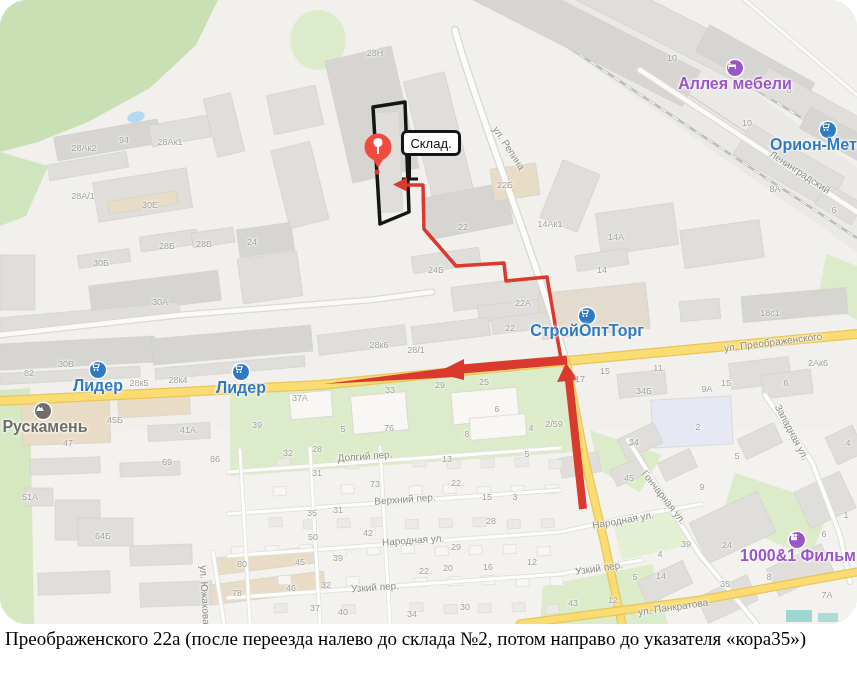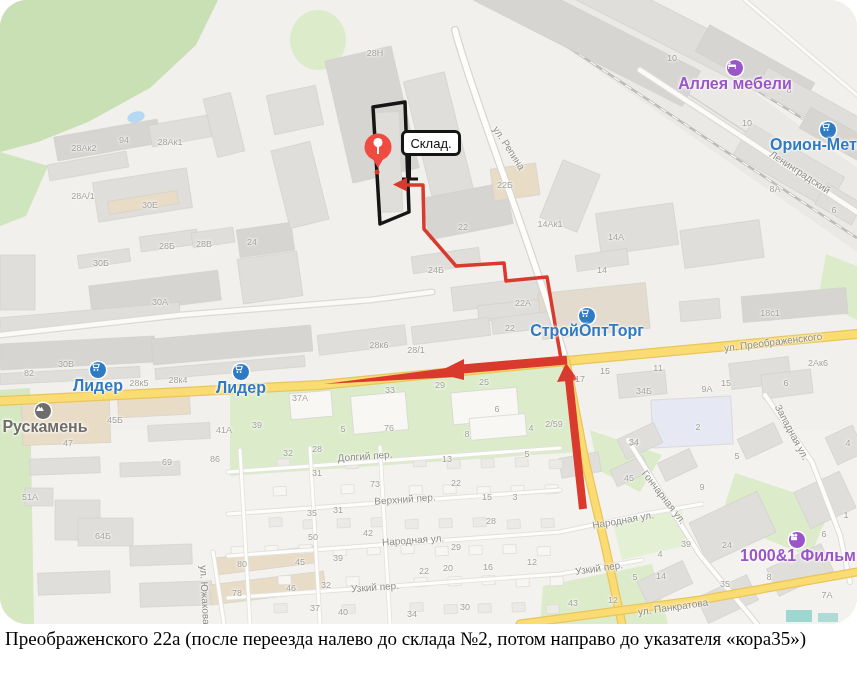--- a/index.html
+++ b/index.html
@@ -270,21 +270,21 @@
         <span class="lbl lbl-num" style="left: 510px; top: 328px;">22</span>
         <span class="lbl lbl-num" style="left: 770px; top: 313px;">18с1</span>
         <span class="lbl lbl-num" style="left: 66px; top: 364px;">30В</span>
         <span class="lbl lbl-num" style="left: 29px; top: 373px;">82</span>
         <span class="lbl lbl-num" style="left: 139px; top: 383px;">28к5</span>
         <span class="lbl lbl-num" style="left: 178px; top: 380px;">28к4</span>
         <span class="lbl lbl-num" style="left: 379px; top: 345px;">28к6</span>
         <span class="lbl lbl-num" style="left: 416px; top: 350px;">28/1</span>
         <span class="lbl lbl-num" style="left: 818px; top: 363px;">2Ак6</span>
         <span class="lbl lbl-num" style="left: 115px; top: 420px;">45Б</span>
-        <span class="lbl lbl-num" style="left: 188px; top: 430px; margin-left: 36px;">41А</span>
+        <span class="lbl lbl-num" style="left: 188px; top: 430px;">41А</span>
         <span class="lbl lbl-num" style="left: 257px; top: 425px;">39</span>
         <span class="lbl lbl-num" style="left: 68px; top: 443px;">47</span>
         <span class="lbl lbl-num" style="left: 300px; top: 398px;">37А</span>
         <span class="lbl lbl-num" style="left: 390px; top: 390px;">33</span>
         <span class="lbl lbl-num" style="left: 440px; top: 385px;">29</span>
         <span class="lbl lbl-num" style="left: 484px; top: 382px;">25</span>
         <span class="lbl lbl-num" style="left: 343px; top: 429px;">5</span>
         <span class="lbl lbl-num" style="left: 389px; top: 428px;">76</span>
         <span class="lbl lbl-num" style="left: 497px; top: 409px;">6</span>
         <span class="lbl lbl-num" style="left: 467px; top: 434px;">8</span>

